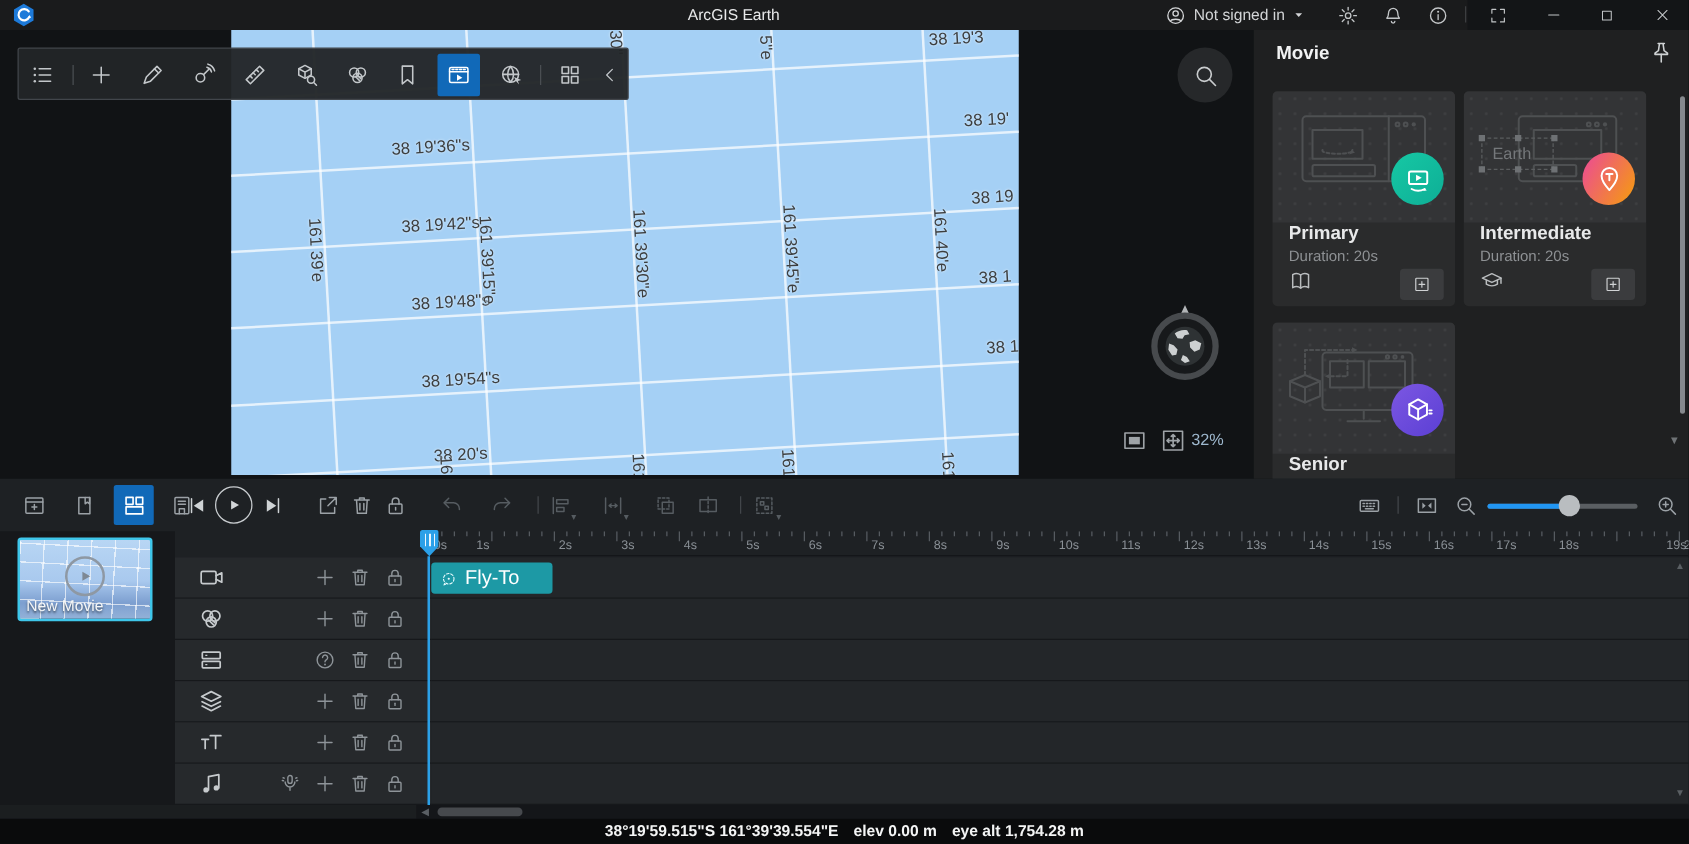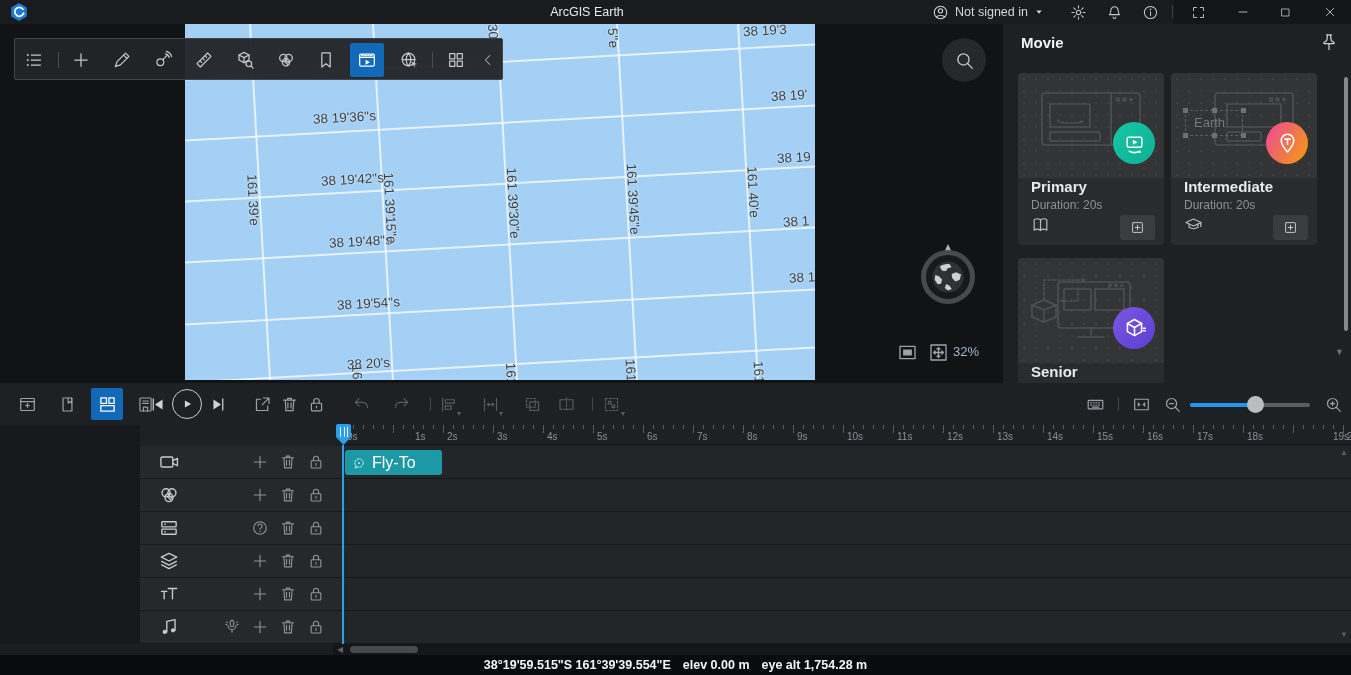--- a/index.html
+++ b/index.html
@@ -701,30 +701,40 @@
   <button class="tlb" style="left:1321px;top:390px;width:24px;height:28px">
       <span class="ic">
         <svg viewBox="0 0 24 24">
           <circle cx="10.8" cy="10.8" r="6.4"></circle>
           <path d="M15.5 15.5 20.6 20.6M8.2 10.8h5.2M10.8 8.2v5.2"></path>
         </svg>
       </span>
     </button>
 
   <div class="tl-sidebar"></div>
+  <div class="moviecard">
+    <div class="mc-play">
+        <span class="ic">
+          <svg viewBox="0 0 24 24">
+            <path class="f" d="M9.2 7.2 17.6 12l-8.4 4.8z"></path>
+          </svg>
+        </span>
+      </div>
+    <div class="mc-label">New Movie</div>
+  </div>
 
   <div id="ruler">
       <div class="tick" style="left: 0px; height: 8px;"></div>
       <span class="ticklab" style="left: 4px;">0s</span>
       <div class="tick" style="left: 10px; height: 4px;"></div>
       <div class="tick" style="left: 20px; height: 4px;"></div>
       <div class="tick" style="left: 30px; height: 4px;"></div>
       <div class="tick" style="left: 40px; height: 4px;"></div>
       <div class="tick" style="left: 50px; height: 8px;"></div>
-      <span class="ticklab" style="left: 72px;">1s</span>
+      <span class="ticklab" style="left: 38px;">1s</span>
       <div class="tick" style="left: 60px; height: 4px;"></div>
       <div class="tick" style="left: 70px; height: 4px;"></div>
       <div class="tick" style="left: 80px; height: 4px;"></div>
       <div class="tick" style="left: 90px; height: 4px;"></div>
       <div class="tick" style="left: 100px; height: 8px;"></div>
       <span class="ticklab" style="left: 104px;">2s</span>
       <div class="tick" style="left: 110px; height: 4px;"></div>
       <div class="tick" style="left: 120px; height: 4px;"></div>
       <div class="tick" style="left: 130px; height: 4px;"></div>
       <div class="tick" style="left: 140px; height: 4px;"></div>

